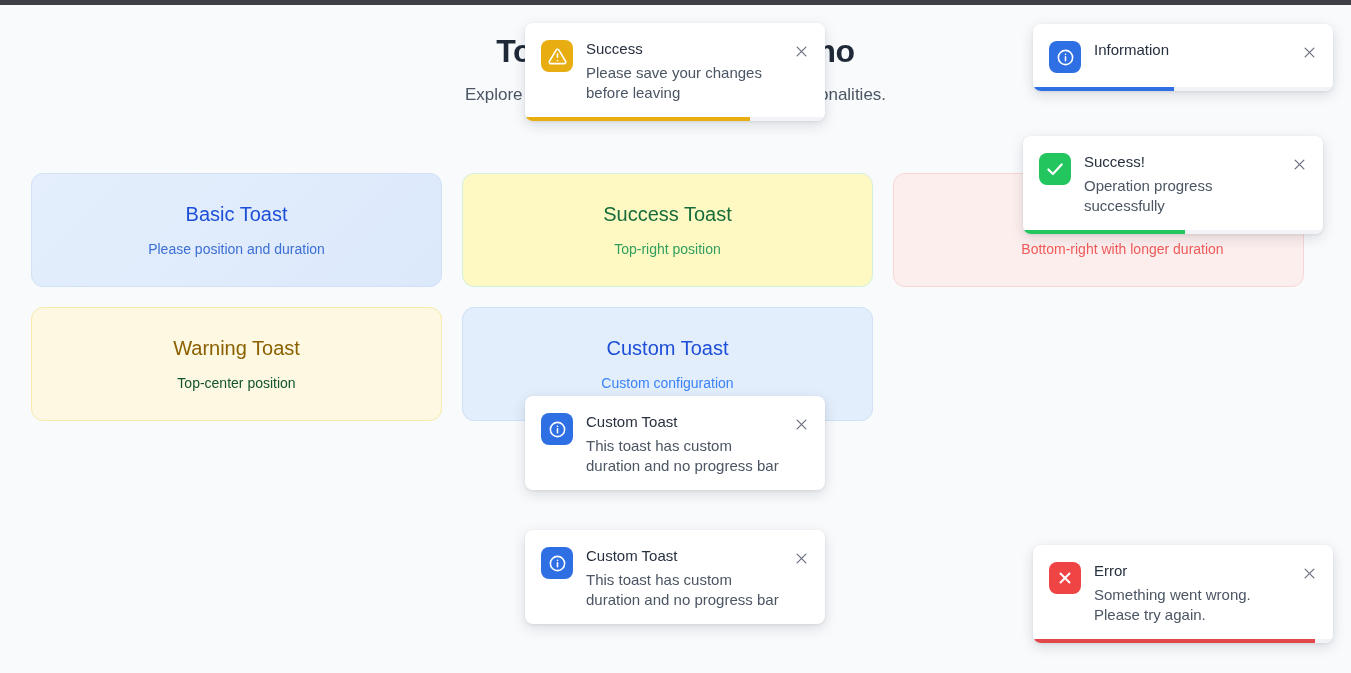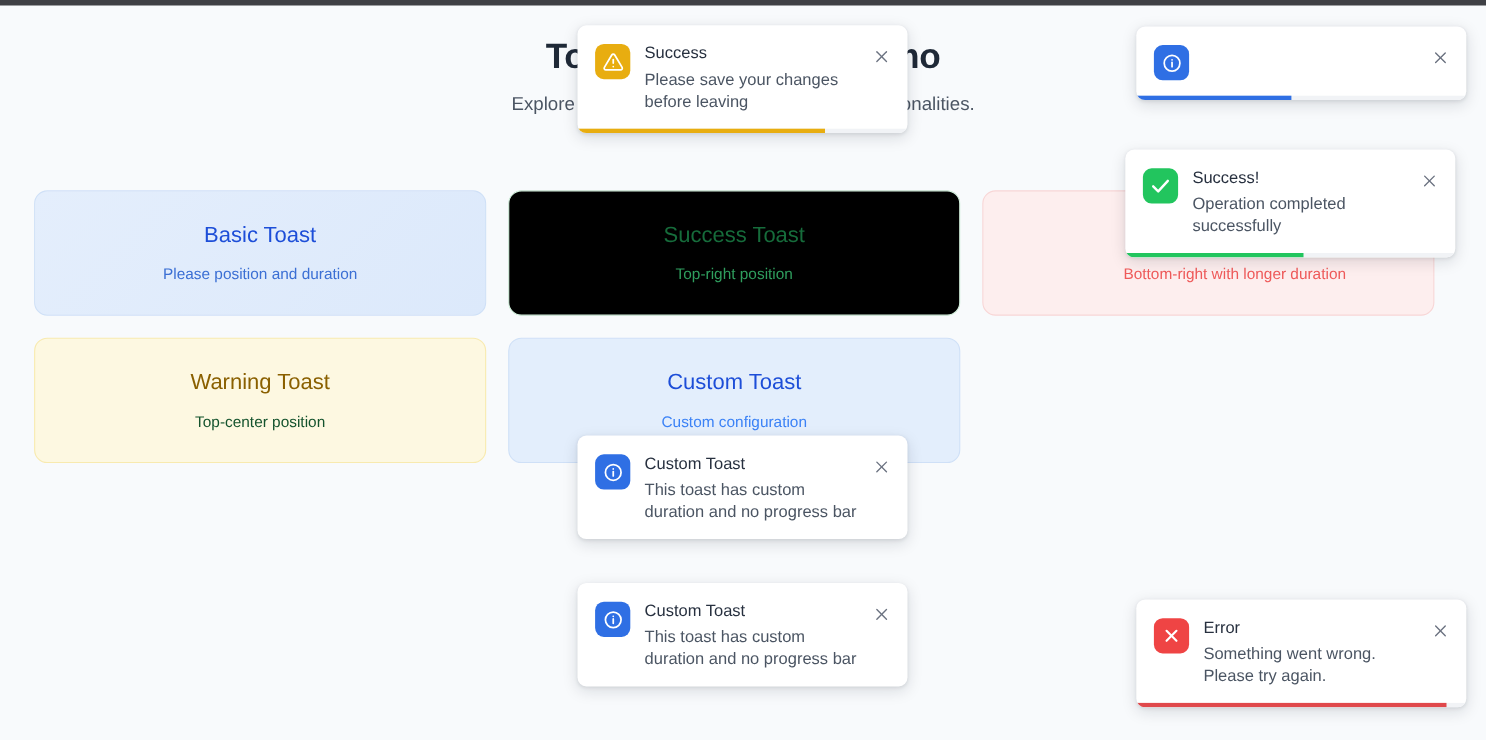--- a/index.html
+++ b/index.html
@@ -71,21 +71,21 @@
   .toast-card .card-sub {
     font-size: 14px;
     margin-top: 12px;
     line-height: 20px;
   }
 
   .card-basic   { background: linear-gradient(135deg,#e4eefc 0%,#dce9fb 100%); border-color:#cfe0f7; }
   .card-basic   .card-title { color:#1d4ed8; }
   .card-basic   .card-sub   { color:#3b6fd4; }
 
-  .card-success { background:#000000; border-color:#d3f0dd; }
+  .card-success { background:#fef9c3; border-color:#d3f0dd; }
   .card-success .card-title { color:#166c3b; }
   .card-success .card-sub   { color:#2f9e5e; }
 
   .card-error   { background:#fdeeee; border-color:#f8d6d6;padding-left:48px; }
   .card-error   .card-title { color:#b91c1c; }
   .card-error   .card-sub   { color:#ef5a5a; }
 
   .card-warning { background:#fdf8e1; border-color:#f8eaaf; }
   .card-warning .card-title { color:#8a6000; }
   .card-warning .card-sub   { color:#14532d; }
@@ -231,20 +231,21 @@
 <div class="toast t-info-pos">
   <div class="toast-body">
     <div class="toast-icon ico-info">
       <svg width="19" height="19" viewBox="0 0 24 24" fill="none" stroke="#ffffff" stroke-width="2" stroke-linecap="round" stroke-linejoin="round">
         <circle cx="12" cy="12" r="9"></circle>
           <line x1="12" y1="11" x2="12" y2="16"></line>
           <line x1="12" y1="8" x2="12.01" y2="8"></line>
       </svg>
     </div>
     <div class="toast-text">
+      <div class="toast-title">Information</div>
     </div>
     <div class="toast-close">
       <svg width="15" height="15" viewBox="0 0 24 24" fill="none" stroke="#6b7280" stroke-width="2" stroke-linecap="round">
         <line x1="5" y1="5" x2="19" y2="19"></line>
           <line x1="19" y1="5" x2="5" y2="19"></line>
       </svg>
     </div>
   </div>
   <div class="toast-progress-track">
     <div class="toast-progress-fill" style="width: 47%; background: rgb(47, 111, 228);"></div>
@@ -253,21 +254,21 @@
 
 <div class="toast t-success-pos">
   <div class="toast-body">
     <div class="toast-icon ico-success">
       <svg width="20" height="20" viewBox="0 0 24 24" fill="none" stroke="#ffffff" stroke-width="2.6" stroke-linecap="round" stroke-linejoin="round">
         <polyline points="4 12.5 9.5 18 20 6.5"></polyline>
       </svg>
     </div>
     <div class="toast-text">
       <div class="toast-title">Success!</div>
-      <div class="toast-msg">Operation completed successfully</div>
+      <div class="toast-msg">Operation progress successfully</div>
     </div>
     <div class="toast-close">
       <svg width="15" height="15" viewBox="0 0 24 24" fill="none" stroke="#6b7280" stroke-width="2" stroke-linecap="round">
         <line x1="5" y1="5" x2="19" y2="19"></line>
           <line x1="19" y1="5" x2="5" y2="19"></line>
       </svg>
     </div>
   </div>
   <div class="toast-progress-track">
     <div class="toast-progress-fill" style="width: 54%; background: rgb(34, 197, 94);"></div>

